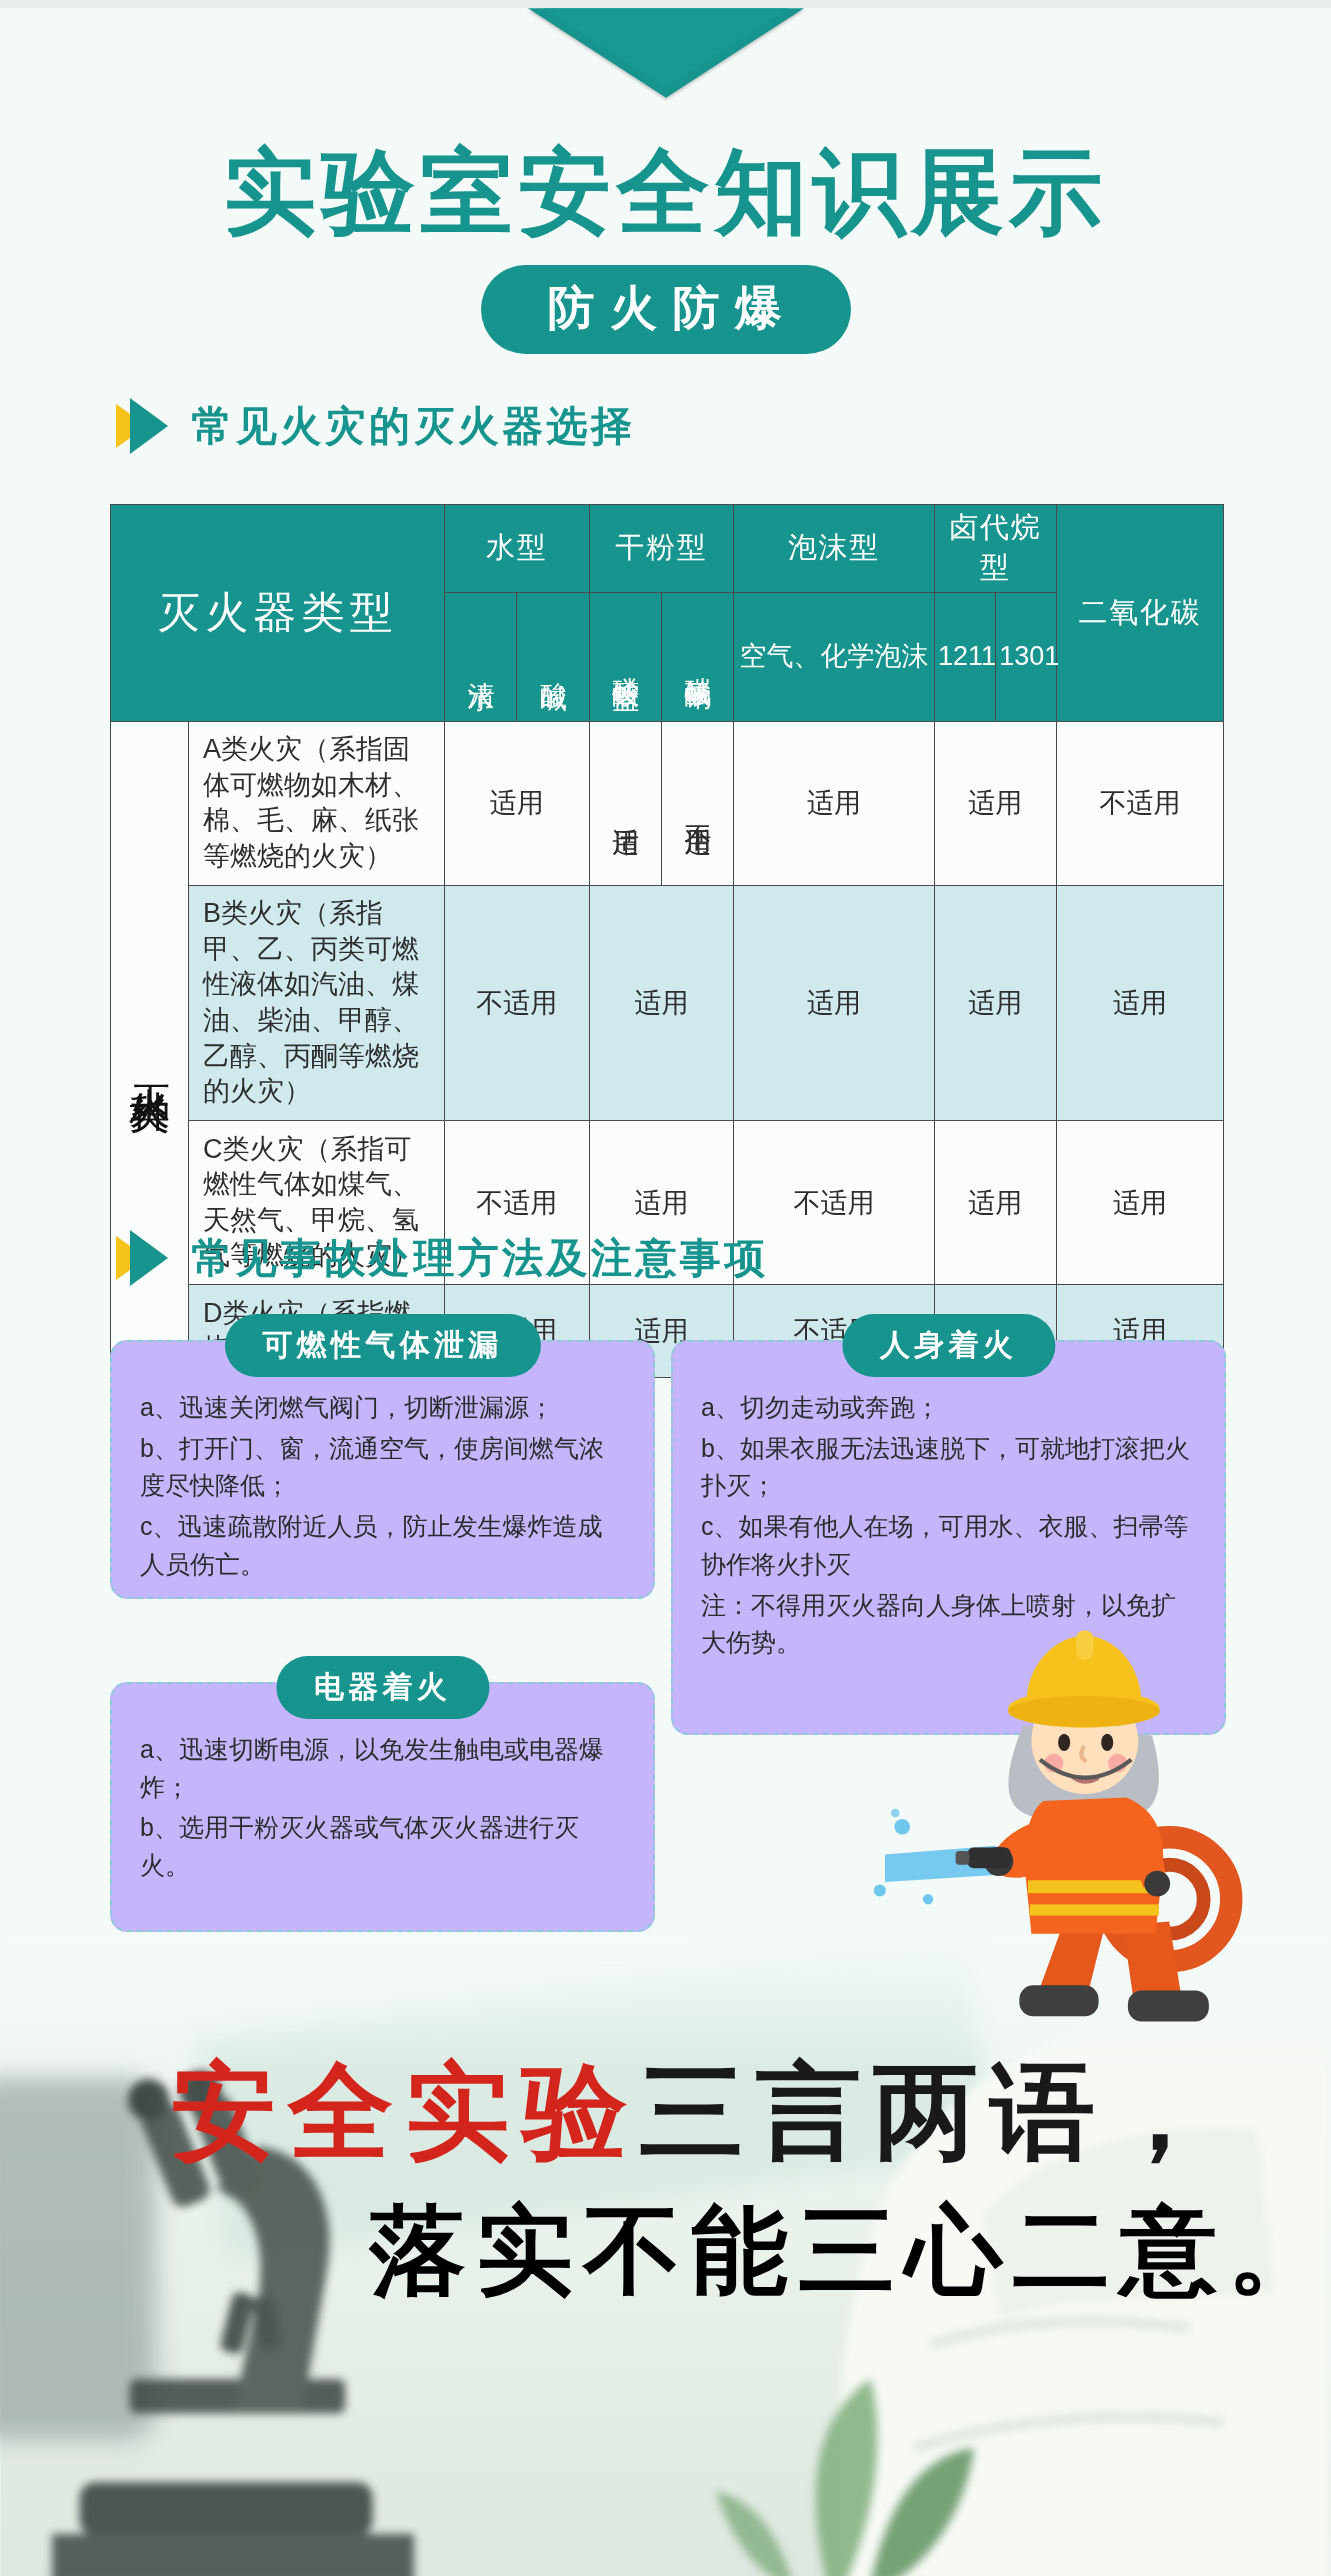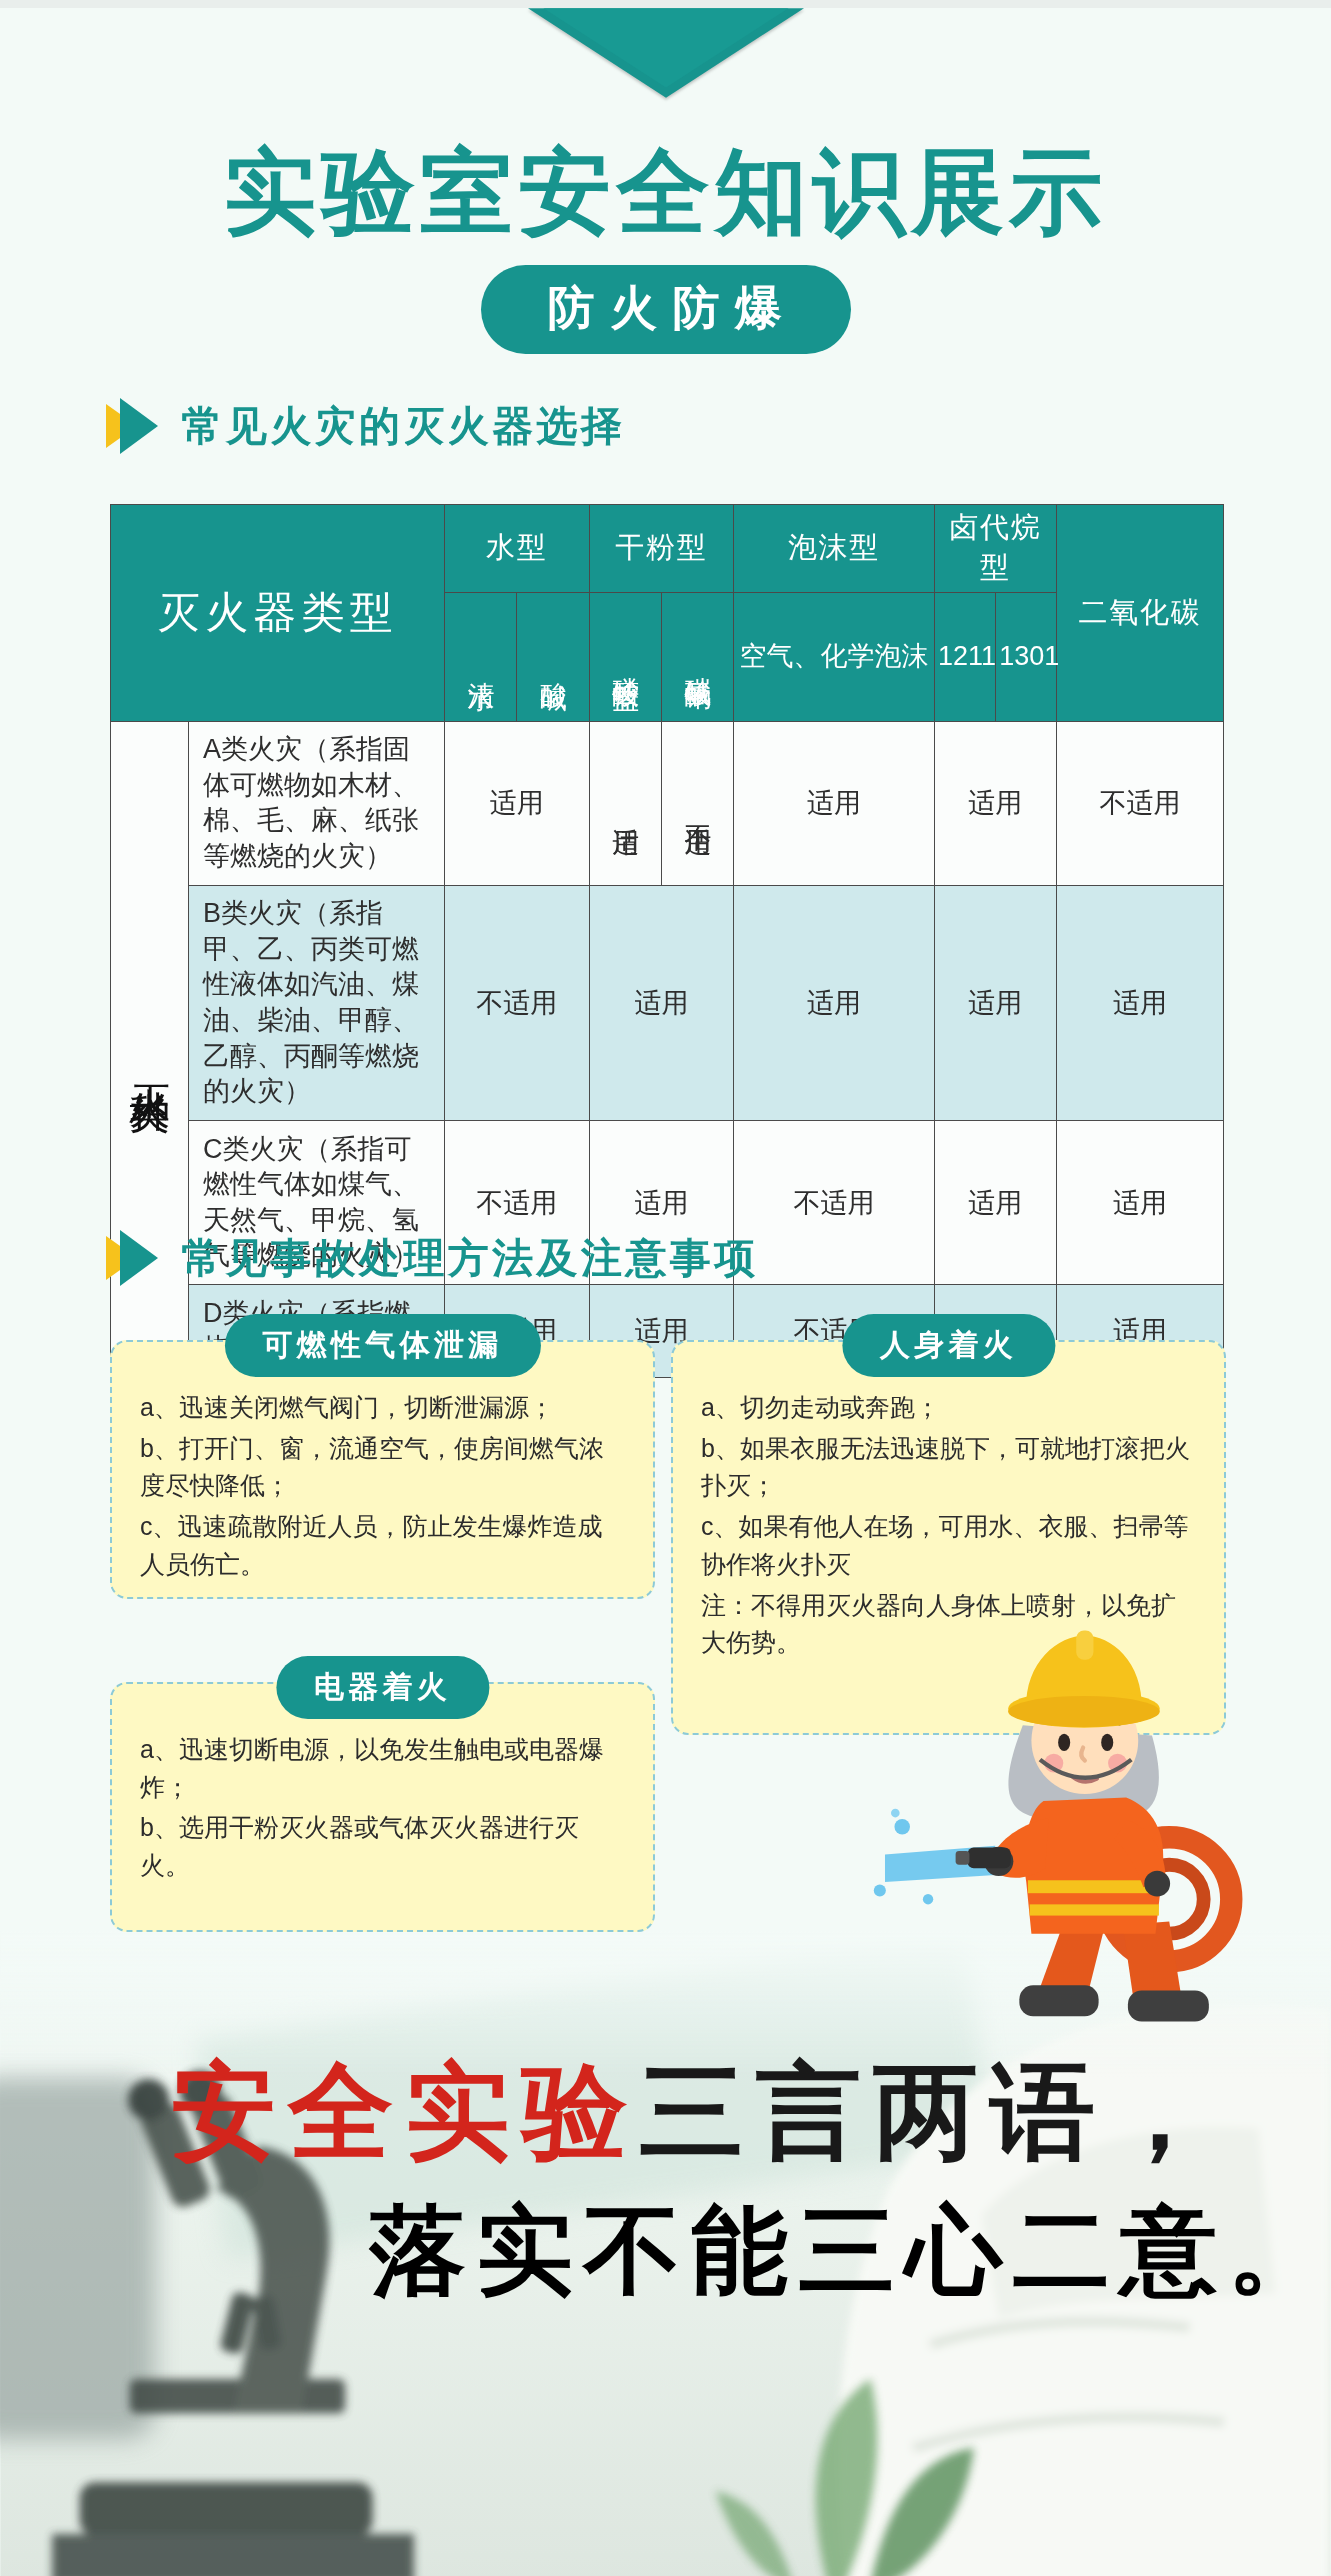--- a/index.html
+++ b/index.html
@@ -8,21 +8,21 @@
   
   .ribbon{position:absolute;left:528px;top:0;width:276px;height:90px;z-index:4;
           filter:drop-shadow(0 2.6px 1.7px rgba(90,90,90,.35));}
   
   .title{position:absolute;top:122px;left:0;width:100%;text-align:center;
          font-size:93px;font-weight:bold;color:#17948e;letter-spacing:5.2px;z-index:3;}
   .badge{position:absolute;top:257px;left:50%;transform:translateX(-50%);
          background:#17948e;color:#fff;font-size:47px;font-weight:bold;
          letter-spacing:15.5px;padding:12px 53px 14px 67px;border-radius:55px;z-index:3;white-space:nowrap;}
   
-  .sec-header{position:absolute;left:106px;display:flex;align-items:center;gap:22.4px;z-index:3;}
+  .sec-header{position:absolute;left:116px;display:flex;align-items:center;gap:22.4px;z-index:3;}
   .sec1{top:390px;}
   .sec2{top:1222px;}
   .arrow-icon{position:relative;width:53px;height:57px;flex:0 0 auto;}
   .arrow-icon .tri-y{position:absolute;left:0;top:6px;width:0;height:0;
       border-left:31px solid #f6c21c;border-top:22.4px solid transparent;border-bottom:22.4px solid transparent;}
   .arrow-icon .tri-t{position:absolute;left:14px;top:0;width:0;height:0;
       border-left:38px solid #17948e;border-top:28.4px solid transparent;border-bottom:28.4px solid transparent;}
   .sec-title{font-size:41px;font-weight:bold;color:#17948e;letter-spacing:3.4px;white-space:nowrap;}
   
   .fire-table{position:absolute;left:110px;top:496px;width:1114px;z-index:3;
@@ -35,21 +35,21 @@
   .group-label{font-size:29px;letter-spacing:1.7px;}
   .sub-label{font-size:27px;line-height:1.25;}
   .vtext{writing-mode:vertical-rl;text-orientation:upright;display:inline-block;
          letter-spacing:2.6px;line-height:1;}
   .fire-table tbody td{font-size:27px;color:#2e2e2e;background:#fbfdfc;}
   .fire-table tbody tr.hl td{background:#cfe9ec;}
   td.desc{text-align:left;font-size:23px;line-height:1.32;padding:10.3px 14px;color:#2e2e2e;}
   th.rowgroup{background:#fbfdfc !important;color:#111;font-weight:normal;font-size:41px;}
   tr.rA{height:148px;} tr.rB{height:184px;} tr.rC{height:122px;} tr.rD{height:72px;}
   
-  .info-box{position:absolute;background:#fef9c3;border:2.6px dashed #8ccad7;border-radius:17px;
+  .info-box{position:absolute;background:#c4b5fd;border:2.6px dashed #8ccad7;border-radius:17px;
             box-sizing:border-box;z-index:3;}
   .box-pill{position:absolute;top:-28.4px;left:50%;transform:translateX(-50%);
             background:#17948e;color:#fff;font-size:30px;font-weight:bold;letter-spacing:4.3px;
             padding:11.2px 38px;border-radius:861px;white-space:nowrap;}
   .box-body{padding:47px 28px 17px 28px;font-size:25px;line-height:1.5;color:#2c2c2c;}
   .box-body p{margin:0 0 3.4px 0;}
   .box1{left:110px;top:1332px;width:545px;height:259px;}
   .box2{left:671px;top:1332px;width:555px;height:395px;}
   .box3{left:110px;top:1674px;width:545px;height:250px;}
   

